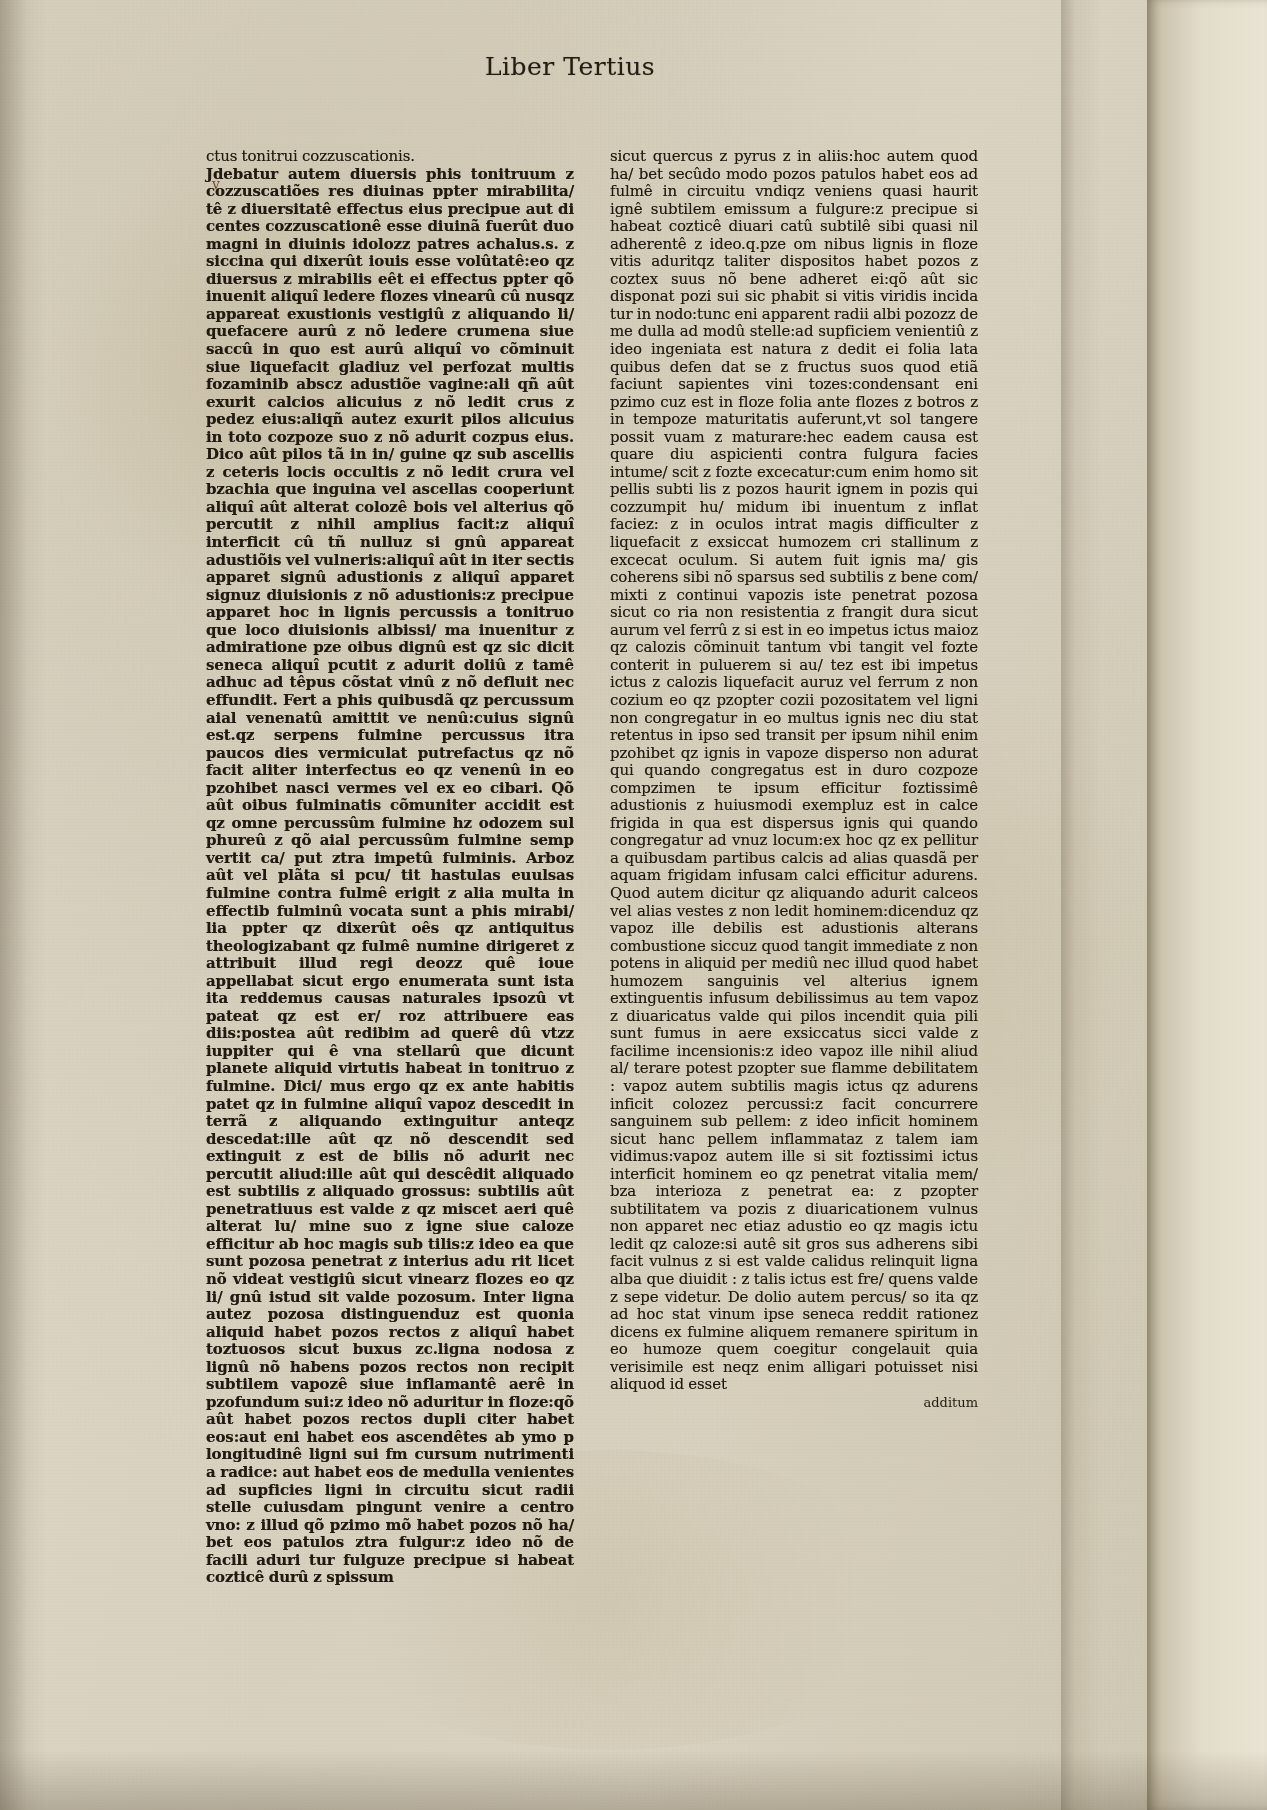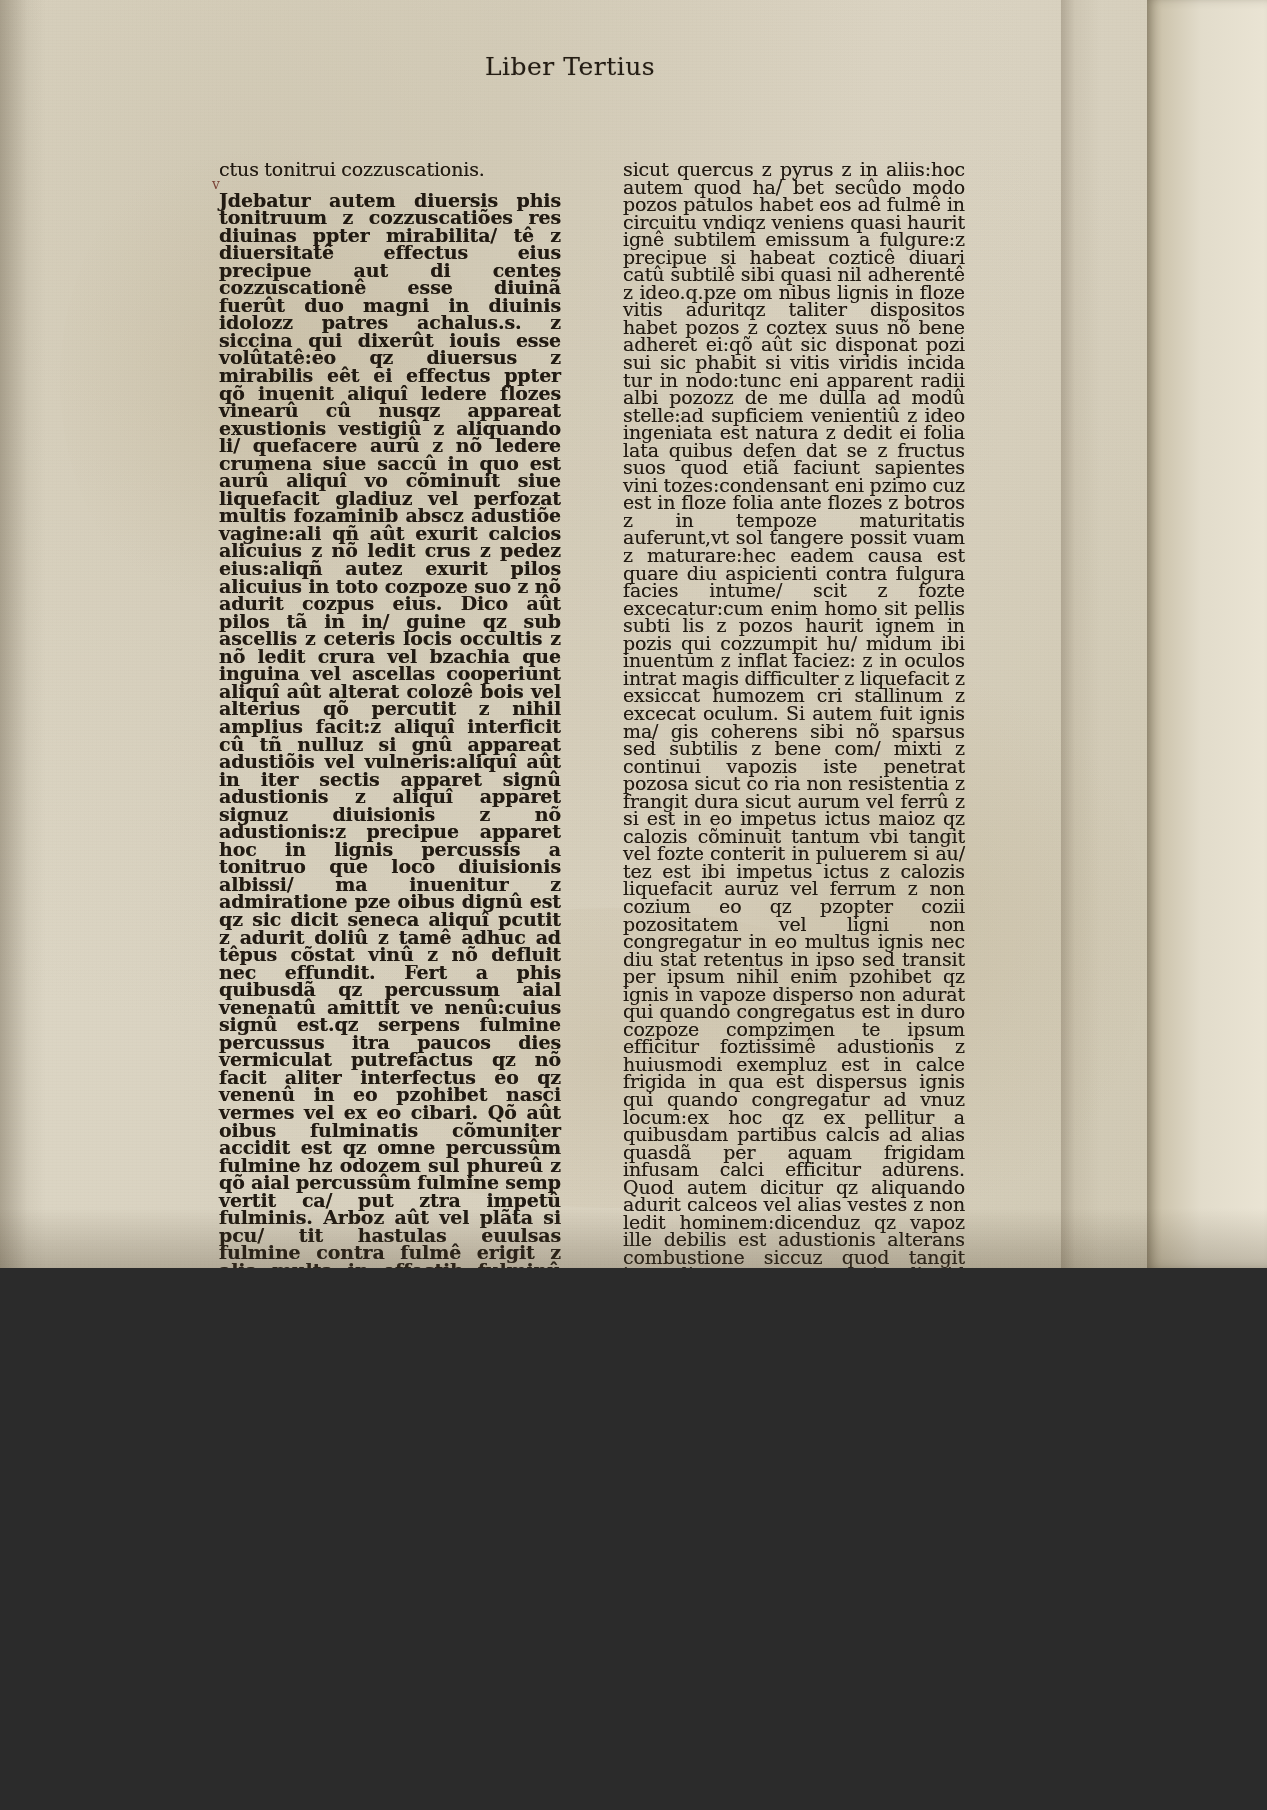--- a/index.html
+++ b/index.html
@@ -3,21 +3,21 @@
 <meta charset="utf-8">
 <style>
   html, body {
     margin: 0;
     padding: 0;
     background: #2b2b2b;
   }
   .page {
     position: relative;
     width: 1267px;
-    height: 1268px;
+    height: 1810px;
     overflow: hidden;
     background: #d9d3c2;
     background-image:
       radial-gradient(ellipse at 20% 15%, rgba(196,186,162,0.45) 0%, rgba(196,186,162,0) 55%),
       radial-gradient(ellipse at 75% 70%, rgba(205,196,172,0.40) 0%, rgba(205,196,172,0) 60%),
       linear-gradient(100deg, #ded8c7 0%, #d8d1bf 35%, #dcd5c4 60%, #cfc8b4 100%);
     font-family: "Liberation Serif", serif;
   }
   
   .grain {
@@ -92,23 +92,23 @@
     width: 773px;
     height: 1240px;
     display: flex;
     gap: 36px;
   }
   .col {
     width: 368px;
     position: relative;
   }
   .col p {
-    margin: 13px;
+    margin: 0;
     font-family: "DejaVu Serif", serif;
-    font-size: 19px;
+    font-size: 15px;
     line-height: 17.55px;
     text-align: justify;
     color: #211a12;
     letter-spacing: -0.12px;
     word-spacing: -0.4px;
     text-shadow: 0 0 0.6px rgba(45,34,22,0.55);
     -webkit-font-smoothing: none;
   }
   .col p + p { text-indent: 0; font-weight: bold; }
   .rubric-mark {

